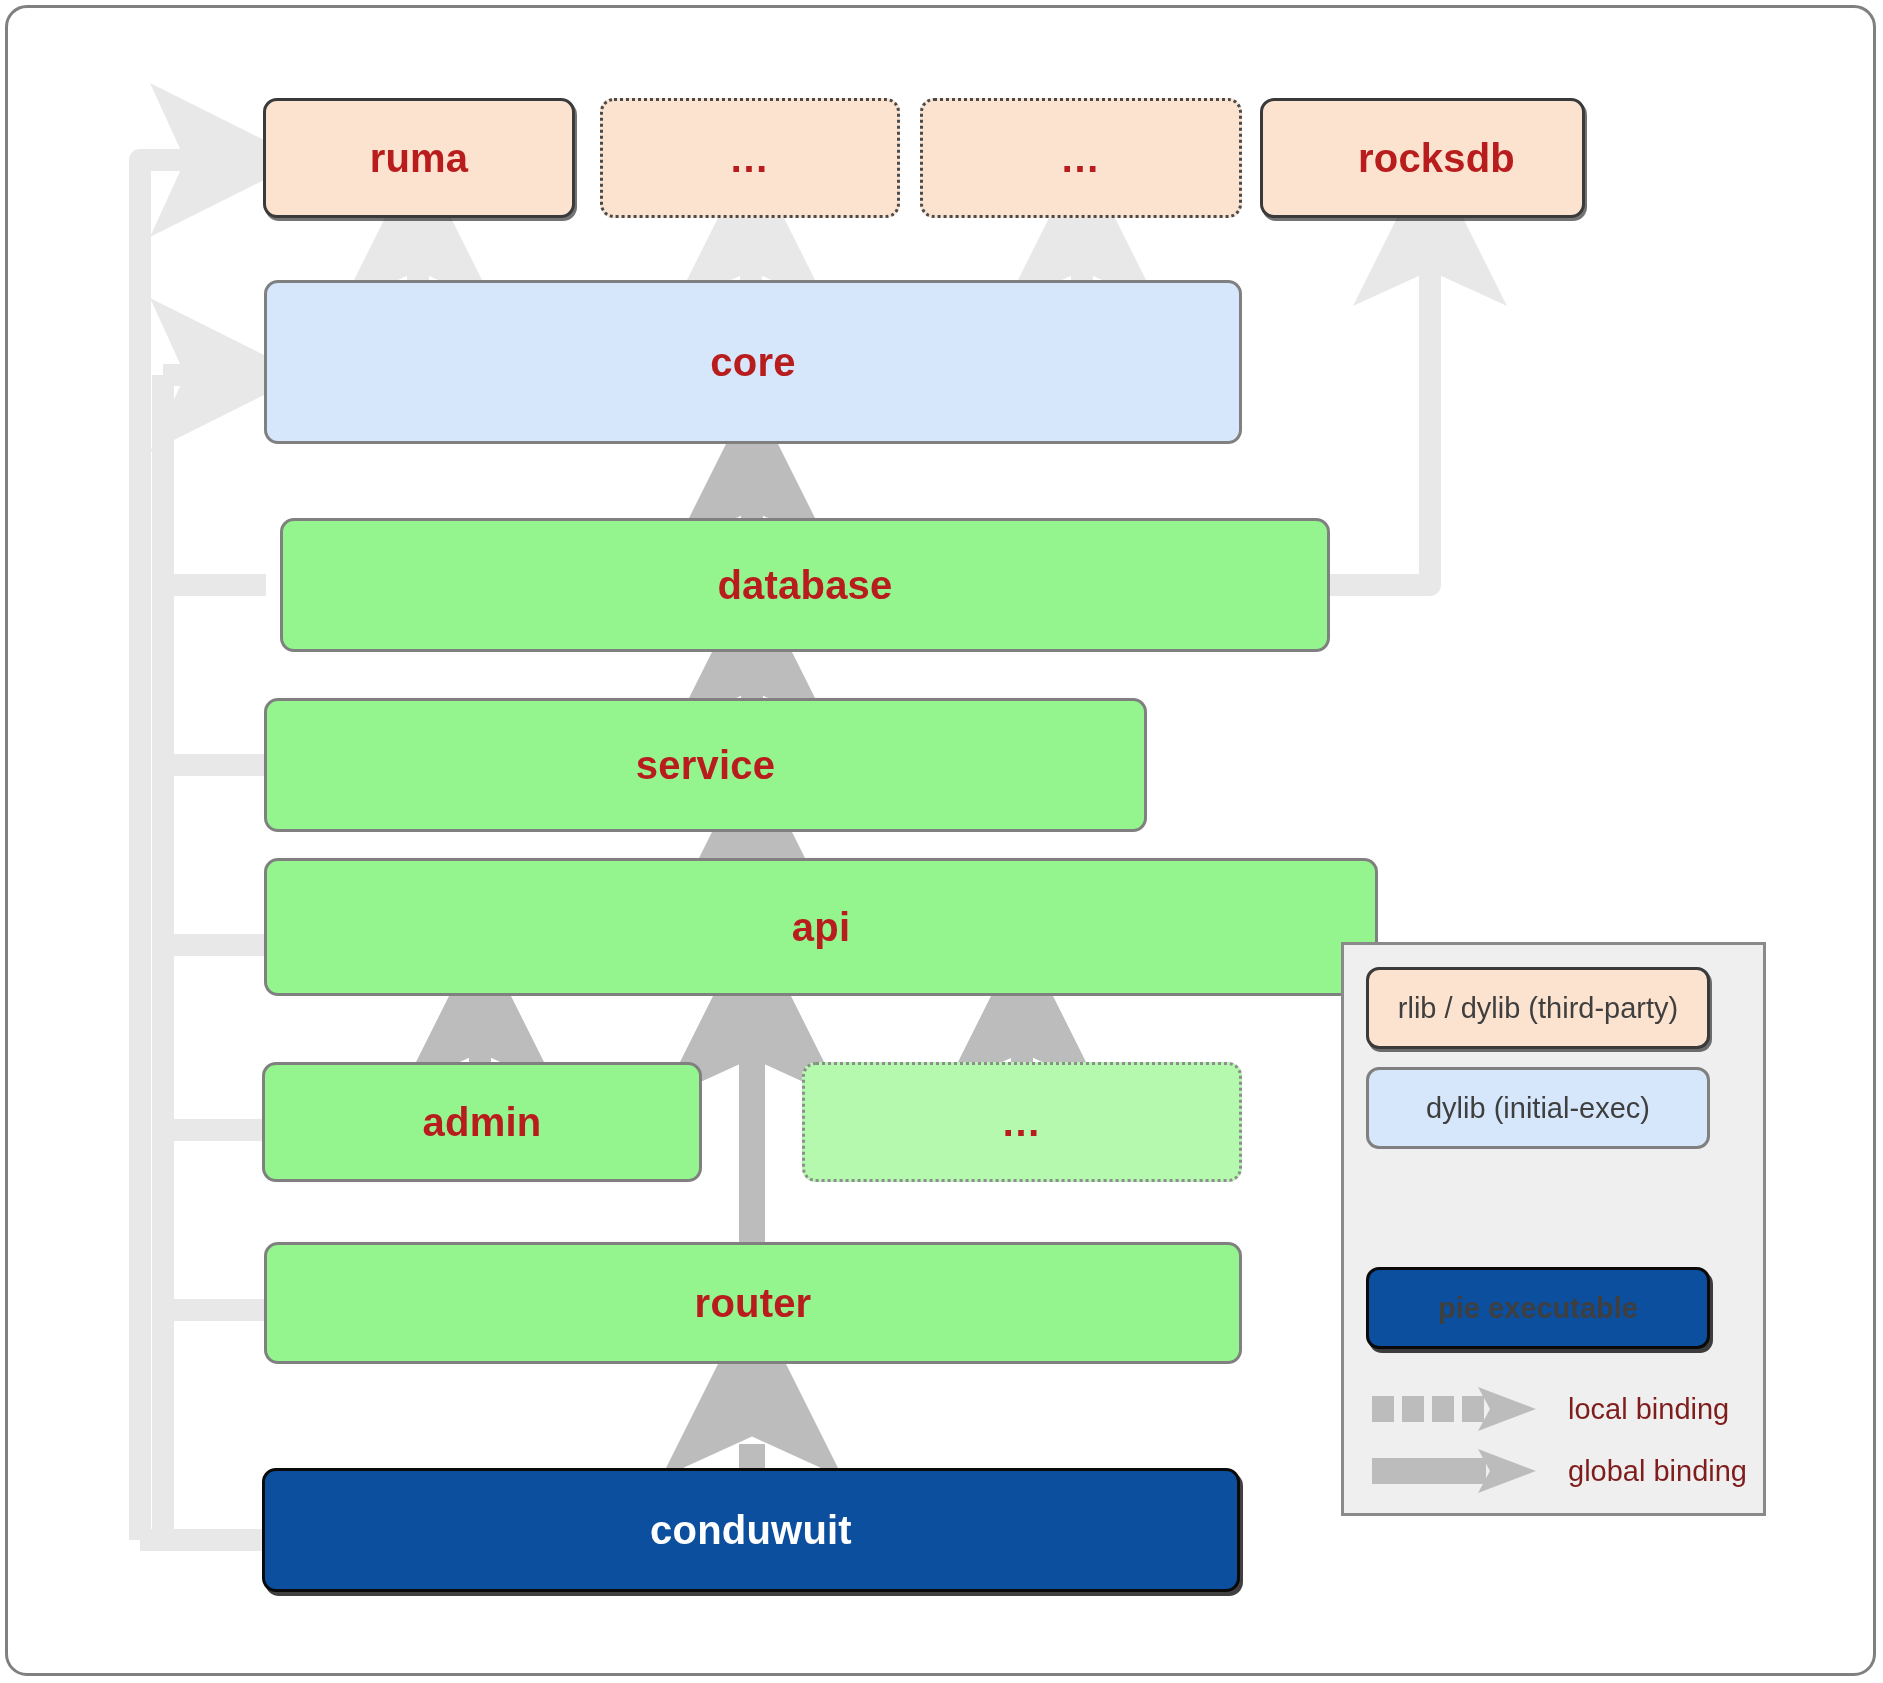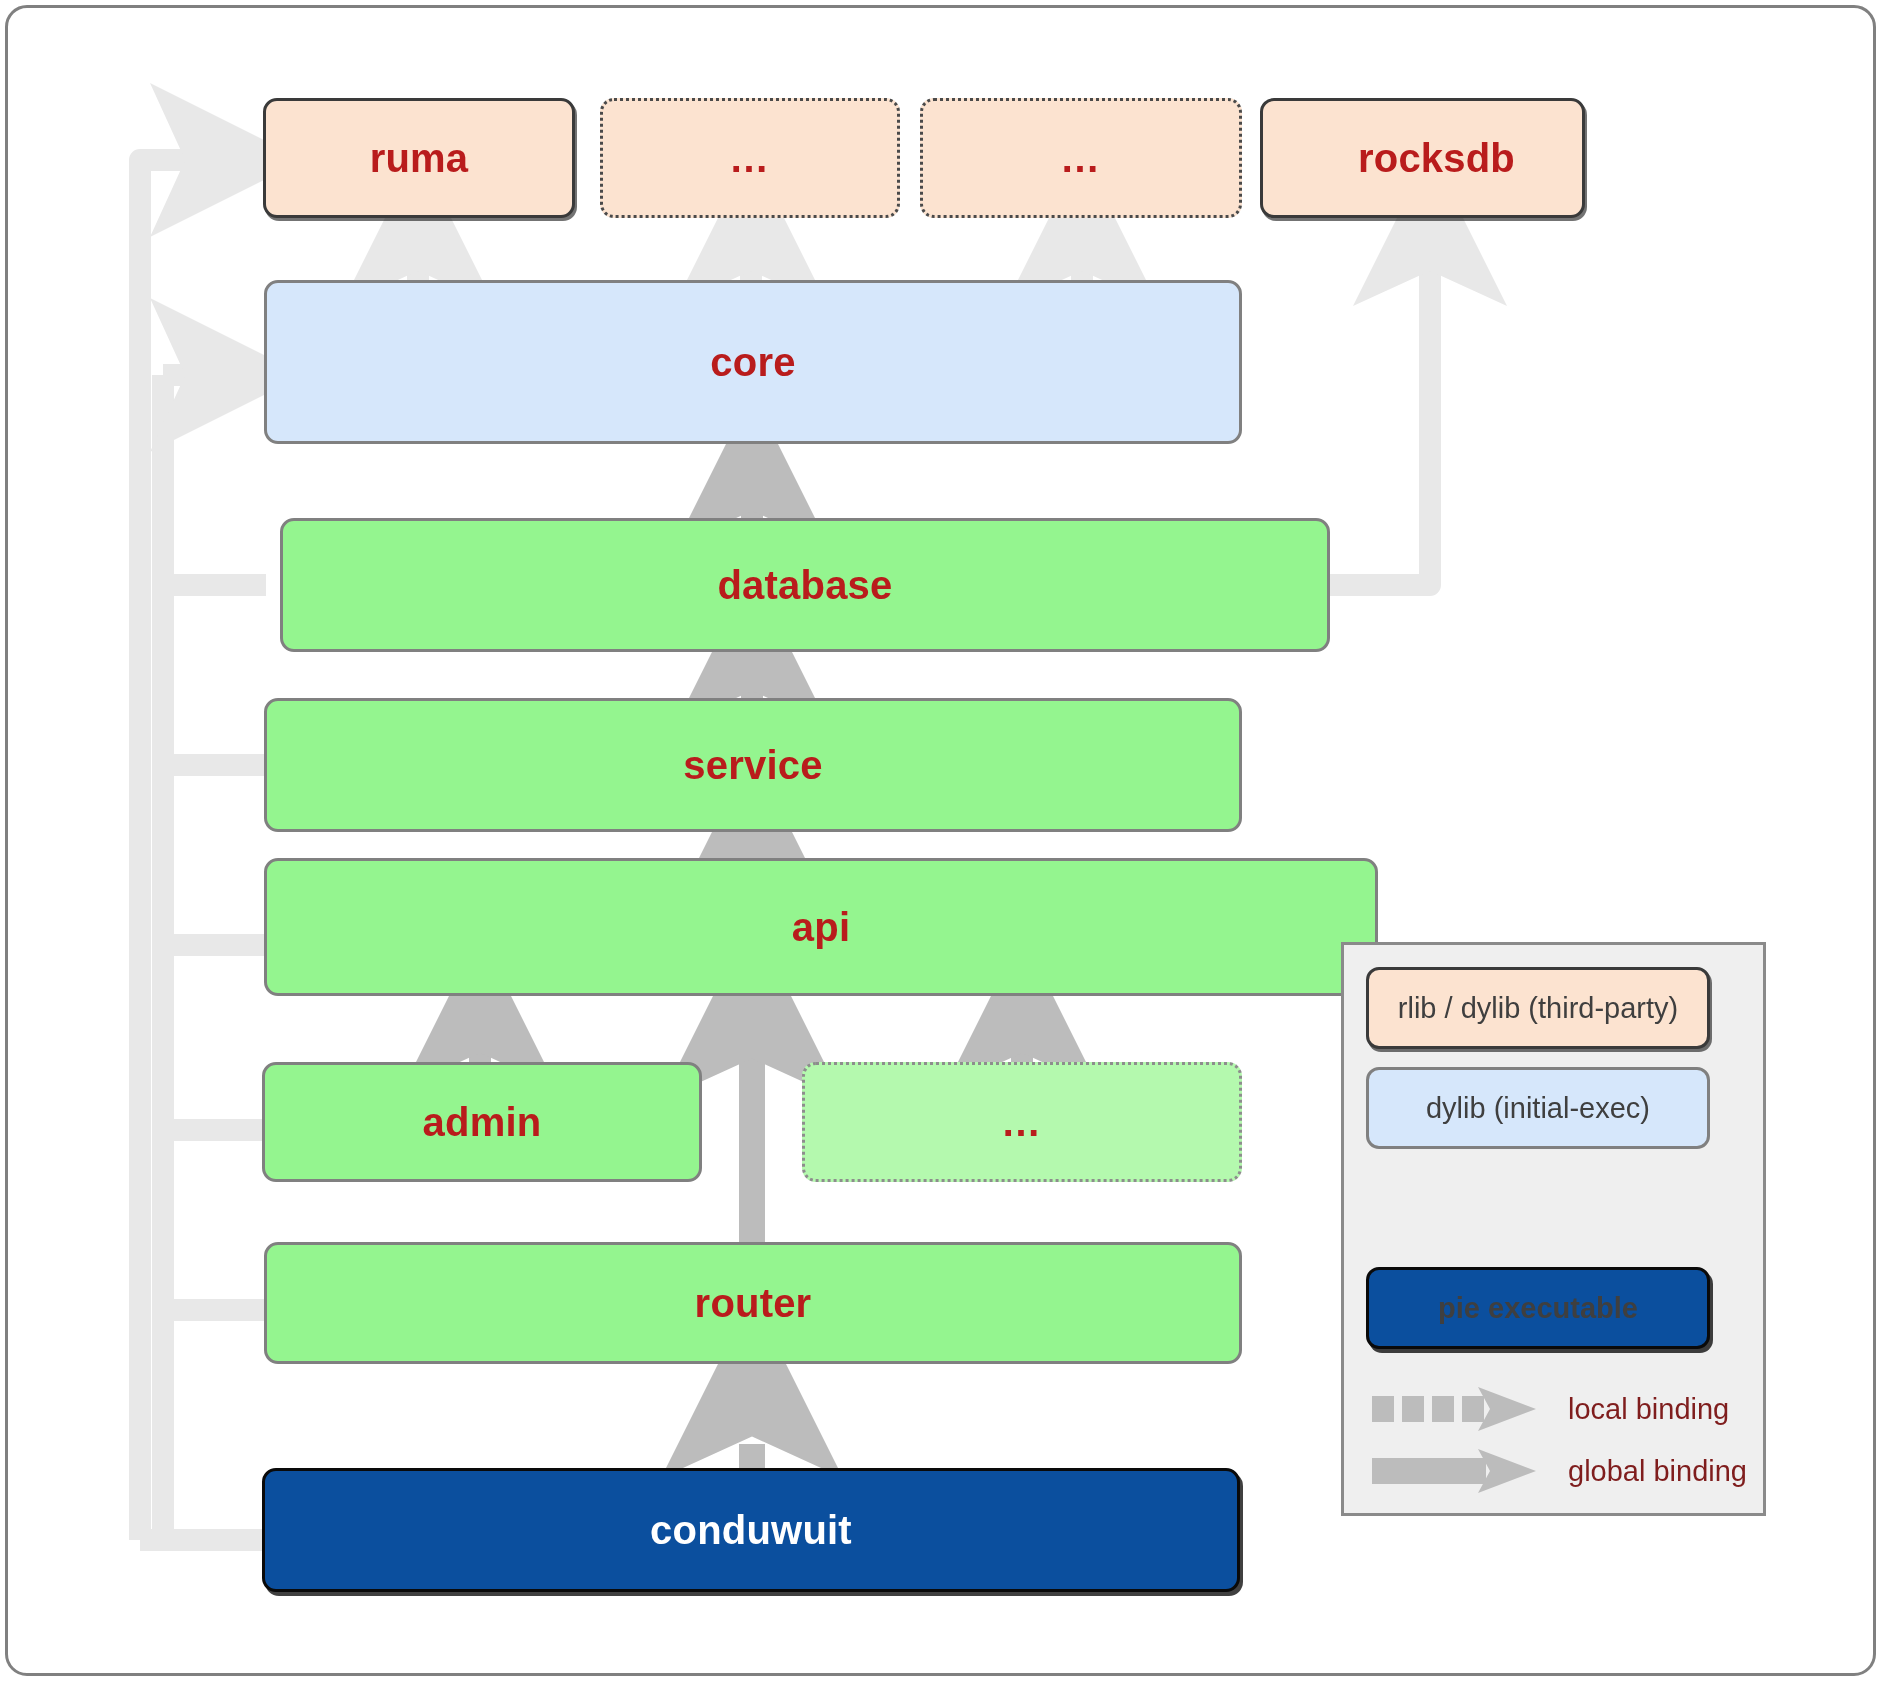--- a/index.html
+++ b/index.html
@@ -142,21 +142,21 @@
   </div>
 
   <div class="node t-ie" style="left:264px;top:280px;width:978px;height:164px;">
     <span class="lbl">core</span>
   </div>
 
   <div class="node t-gd" style="left:264px;top:518px;width:1050px;height:134px;margin-left:16px;">
     <span class="lbl">database</span>
   </div>
 
-  <div class="node t-gd" style="left:264px;top:698px;width:978px;height:134px;">
+  <div class="node t-gd" style="left:264px;top:698px;width:883px;height:134px;">
     <span class="lbl">service</span>
   </div>
 
   <div class="node t-gd" style="left:264px;top:858px;width:1114px;height:138px;">
     <span class="lbl">api</span>
   </div>
 
   <div class="node t-gd" style="left:262px;top:1062px;width:440px;height:120px;">
     <span class="lbl">admin</span>
   </div>

